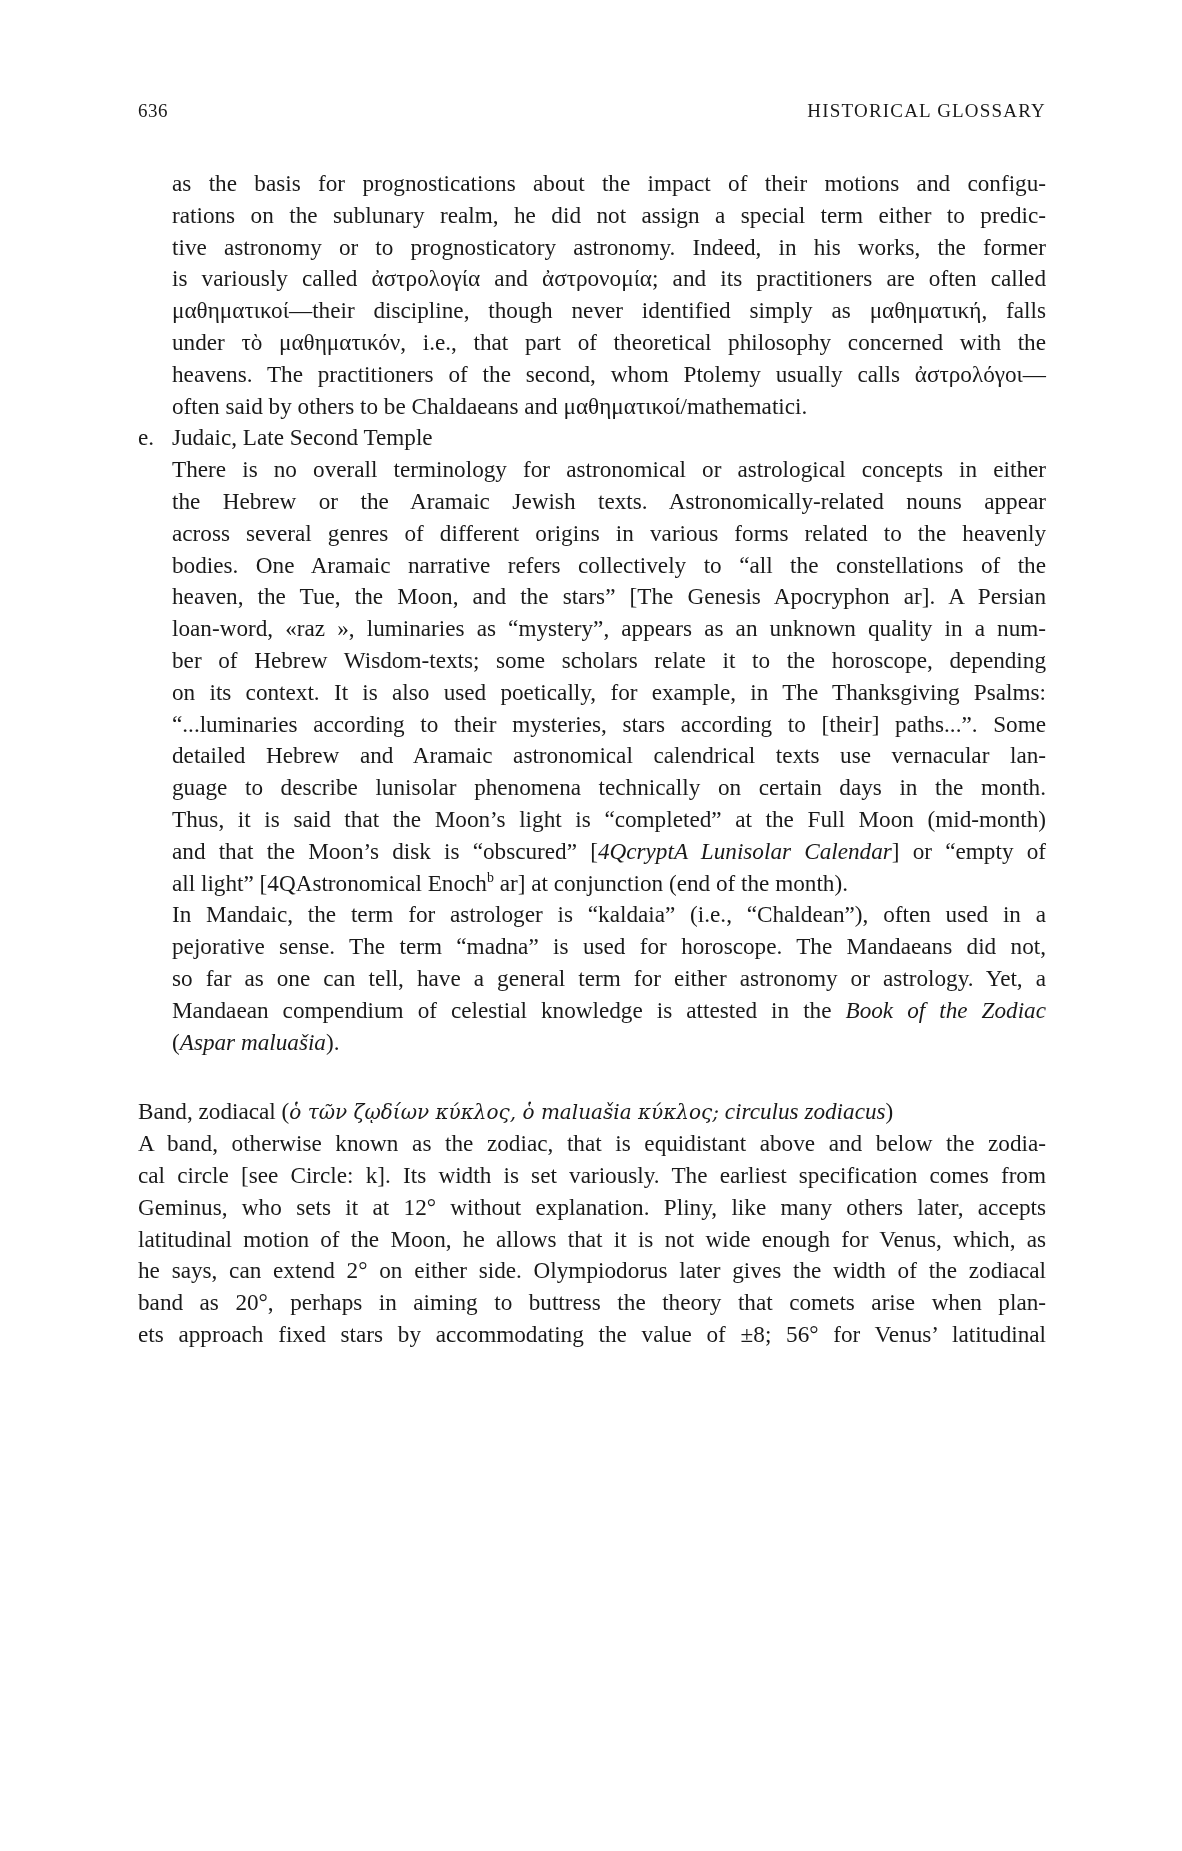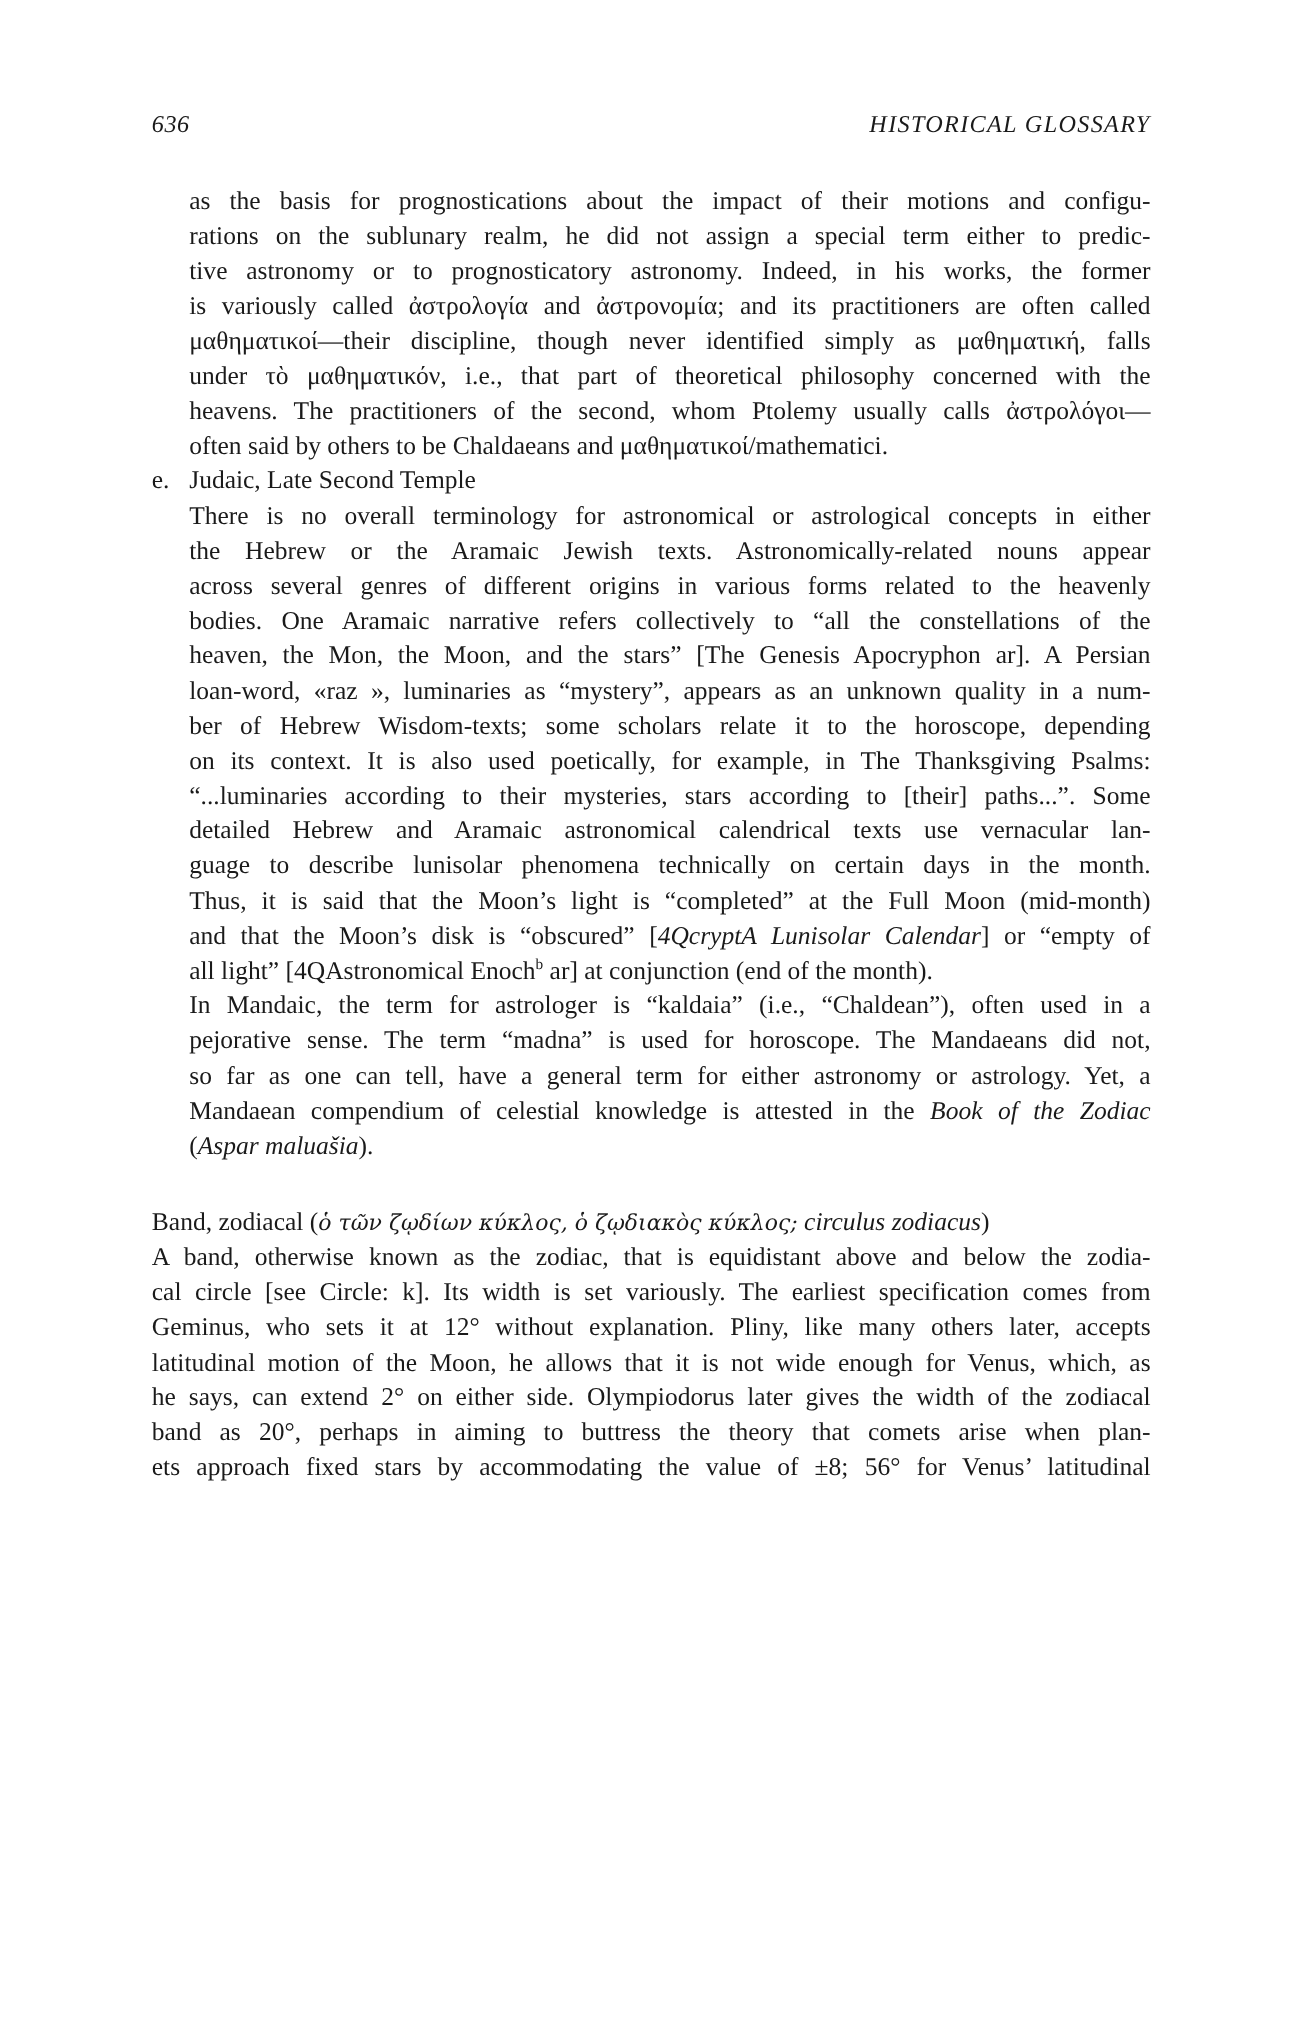--- a/index.html
+++ b/index.html
@@ -3,21 +3,21 @@
 <meta charset="utf-8">
 <style>
   html, body { margin: 0; padding: 0; background: #ffffff; }
   body {
     width: 1182px; height: 1851px; position: relative; overflow: hidden;
     font-family: "Liberation Serif", "DejaVu Serif", serif;
     color: #1a1a1a;
   }
   .running-head {
     position: absolute; top: 100px; left: 138px; width: 908px; height: 30px;
-    font-size: 22px; letter-spacing: 0.5px; font-style: italic;
+    font-size: 19px; letter-spacing: 0.5px;
   }
   .running-head .pageno { position: absolute; left: 0; top: 0; }
   .running-head .section { position: absolute; right: 0; top: 0; font-variant: small-caps; letter-spacing: 1.2px; }
 
   .text { position: absolute; left: 138px; width: 908px; font-size: 23.2px; line-height: 31.8px; }
   .line { display: block; white-space: nowrap; height: 31.8px; text-align: justify; text-align-last: justify; }
   .line.last { text-align-last: left; }
   .indent { padding-left: 34px; }
   .label { display: inline-block; width: 34px; margin-left: -34px; }
   .gr { font-style: italic; font-family: "DejaVu Serif", serif; font-size: 20px; }
@@ -45,21 +45,21 @@
     <span class="line">heavens. The practitioners of the second, whom Ptolemy usually calls ἀστρολόγοι—</span>
     <span class="line last">often said by others to be Chaldaeans and μαθηματικοί/mathematici.</span>
   </div>
 
   <div class="indent">
     <span class="line last"><span class="label">e.</span><span>Judaic, Late Second Temple</span></span>
     <span class="line">There is no overall terminology for astronomical or astrological concepts in either</span>
     <span class="line">the Hebrew or the Aramaic Jewish texts. Astronomically-related nouns appear</span>
     <span class="line">across several genres of different origins in various forms related to the heavenly</span>
     <span class="line">bodies. One Aramaic narrative refers collectively to “all the constellations of the</span>
-    <span class="line">heaven, the Mon, the Moon, and the stars” [The Genesis Apocryphon ar]. A Persian</span>
+    <span class="line">heaven, the Tue, the Moon, and the stars” [The Genesis Apocryphon ar]. A Persian</span>
     <span class="line">loan-word, «raz », luminaries as “mystery”, appears as an unknown quality in a num-</span>
     <span class="line">ber of Hebrew Wisdom-texts; some scholars relate it to the horoscope, depending</span>
     <span class="line">on its context. It is also used poetically, for example, in The Thanksgiving Psalms:</span>
     <span class="line">“...luminaries according to their mysteries, stars according to [their] paths...”. Some</span>
     <span class="line">detailed Hebrew and Aramaic astronomical calendrical texts use vernacular lan-</span>
     <span class="line">guage to describe lunisolar phenomena technically on certain days in the month.</span>
     <span class="line">Thus, it is said that the Moon’s light is “completed” at the Full Moon (mid-month)</span>
     <span class="line"><span>and that the Moon’s disk is “obscured” [</span><span class="it">4QcryptA Lunisolar Calendar</span><span>] or “empty of</span></span>
     <span class="line last"><span>all light” [4QAstronomical Enoch</span><sup>b</sup><span> ar] at conjunction (end of the month).</span></span>
   </div>
@@ -68,21 +68,21 @@
     <span class="line">In Mandaic, the term for astrologer is “kaldaia” (i.e., “Chaldean”), often used in a</span>
     <span class="line">pejorative sense. The term “madna” is used for horoscope. The Mandaeans did not,</span>
     <span class="line">so far as one can tell, have a general term for either astronomy or astrology. Yet, a</span>
     <span class="line"><span>Mandaean compendium of celestial knowledge is attested in the </span><span class="it">Book of the Zodiac</span></span>
     <span class="line last"><span>(</span><span class="it">Aspar maluašia</span><span>).</span></span>
   </div>
 
   <div class="gap"></div>
 
   <div>
-    <span class="line last"><span class="b">Band, zodiacal</span><span> (</span><span class="gr">ὁ τῶν ζῳδίων κύκλος, ὁ ζῳδιακὸς κύκλος;</span><span class="it"> circulus zodiacus</span><span>)</span></span>
+    <span class="line last"><span class="b">Band, zodiacal</span><span> (</span><span class="gr">ὁ τῶν ζῳδίων κύκλος, ὁ maluašia κύκλος;</span><span class="it"> circulus zodiacus</span><span>)</span></span>
     <span class="line">A band, otherwise known as the zodiac, that is equidistant above and below the zodia-</span>
     <span class="line">cal circle [see Circle: k]. Its width is set variously. The earliest specification comes from</span>
     <span class="line">Geminus, who sets it at 12° without explanation. Pliny, like many others later, accepts</span>
     <span class="line">latitudinal motion of the Moon, he allows that it is not wide enough for Venus, which, as</span>
     <span class="line">he says, can extend 2° on either side. Olympiodorus later gives the width of the zodiacal</span>
     <span class="line">band as 20°, perhaps in aiming to buttress the theory that comets arise when plan-</span>
     <span class="line">ets approach fixed stars by accommodating the value of ±8; 56° for Venus’ latitudinal</span>
   </div>
 </div>
 

